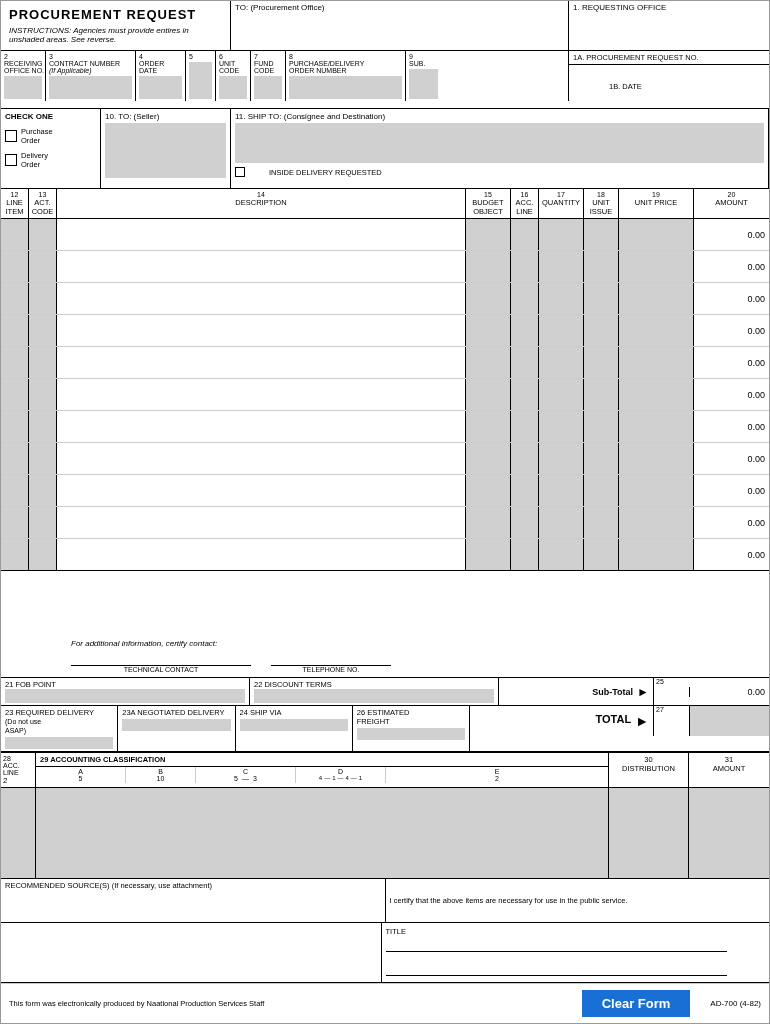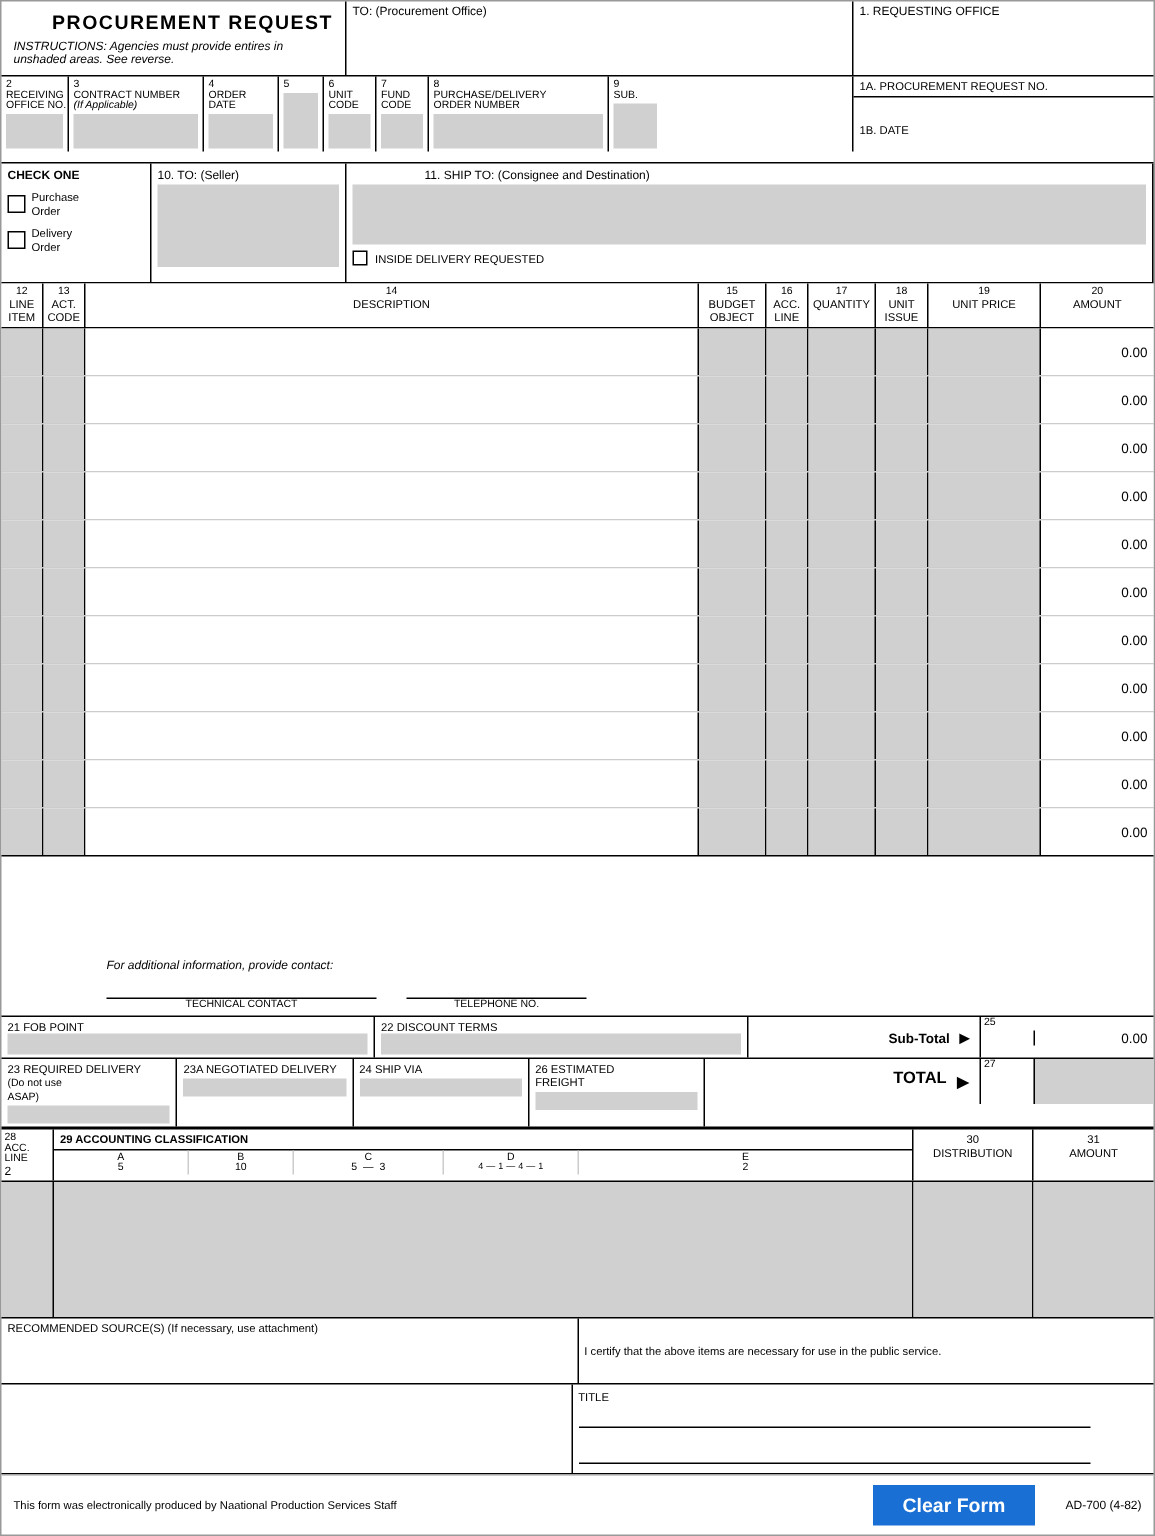--- a/index.html
+++ b/index.html
@@ -28,21 +28,20 @@
     .header-title-block {
       width: 230px;
       border-right: 1px solid #000;
       padding: 6px 8px;
     }
     .header-title-block h1 {
       font-size: 13px;
       font-weight: bold;
       letter-spacing: 1px;
       text-transform: uppercase;
-      text-align: right;
     }
     .header-title-block .instructions {
       font-style: italic;
       font-size: 8px;
       margin-top: 4px;
     }
     .header-to-block {
       flex: 1;
       border-right: 1px solid #000;
       padding: 2px 4px;
@@ -120,21 +119,20 @@
       height: 55px;
       margin-top: 2px;
     }
     .ship-to-block {
       flex: 1;
       border-right: 1px solid #000;
       padding: 3px 4px;
     }
     .ship-to-label {
       font-size: 8px;
-      margin-left: 48px;
     }
     .ship-to-input {
       background: #d0d0d0;
       width: 100%;
       height: 40px;
       margin-top: 2px;
     }
     .inside-delivery {
       display: flex;
       align-items: center;
@@ -267,21 +265,21 @@
         <div class="field-value gray-bg"></div>
       </div>
       <div class="field-cell col-9" style="border-right:none;">
         <div class="field-label">9<br>SUB.</div>
         <div class="field-value gray-bg"></div>
       </div>
     </div>
 
     <div style="width:200px; display:flex; flex-direction:column;">
       <div style="flex:1; border-bottom:1px solid #000; padding:2px 4px; font-size:7.5px;">1A. PROCUREMENT REQUEST NO.</div>
-      <div style="flex:1; padding:17px 4px; font-size:7.5px;">1B. DATE</div>
+      <div style="flex:1; padding:17px 4px; font-size:7.5px;margin-left:36px;">1B. DATE</div>
     </div>
   </div>
 
   <div class="check-seller-row">
     <div class="check-one-block">
       <div class="check-one-label">CHECK ONE</div>
       <div class="check-item">
         <div class="checkbox"></div>
         <span class="check-item-label">Purchase<br>Order</span>
       </div>
@@ -292,21 +290,21 @@
     </div>
     <div class="to-seller-block">
       <div class="to-seller-label">10. TO:  (Seller)</div>
       <div class="seller-input"></div>
     </div>
     <div class="ship-to-block">
       <div class="ship-to-label">11. SHIP TO:  (Consignee and Destination)</div>
       <div class="ship-to-input"></div>
       <div class="inside-delivery">
         <div class="checkbox" style="width:10px;height:10px;"></div>
-        <span style="margin-left:1px;">INSIDE DELIVERY REQUESTED</span>
+        <span style="margin-left:20px;">INSIDE DELIVERY REQUESTED</span>
       </div>
     </div>
   </div>
 
   <div class="line-items-header">
     <div class="li-col lic-12">
       <div class="col-num">12</div>
       <div class="col-name">LINE<br>ITEM</div>
     </div>
     <div class="li-col lic-13">
@@ -462,21 +460,21 @@
       <div style="width:45px; border-right:1px solid #000; background:#d0d0d0;"></div>
       <div style="width:28px; border-right:1px solid #000; background:#d0d0d0;"></div>
       <div style="width:45px; border-right:1px solid #000; background:#d0d0d0;"></div>
       <div style="width:35px; border-right:1px solid #000; background:#d0d0d0;"></div>
       <div style="width:75px; border-right:1px solid #000; background:#d0d0d0;"></div>
       <div style="width:75px; background:#fff; display:flex; align-items:center; justify-content:flex-end; padding-right:4px; font-size:9px;">0.00</div>
     </div>
   </div>
 
   <div style="padding:4px 8px 4px 70px; border-bottom:1px solid #000; font-size:8px;">
-    <div style="font-style:italic;">For additional information, provide contact:</div>
+    <div style="font-style:italic;">For additional information, certify contact:</div>
     <div style="display:flex; align-items:flex-end; margin-top:4px; gap:20px;">
       <div style="display:flex; flex-direction:column; align-items:center;">
         <div style="width:180px; border-bottom:1px solid #000; height:14px;"></div>
         <div style="font-size:7px; text-align:center;">TECHNICAL CONTACT</div>
       </div>
       <div style="display:flex; flex-direction:column; align-items:center;">
         <div style="width:120px; border-bottom:1px solid #000; height:14px;"></div>
         <div style="font-size:7px; text-align:center;">TELEPHONE NO.</div>
       </div>
     </div>

